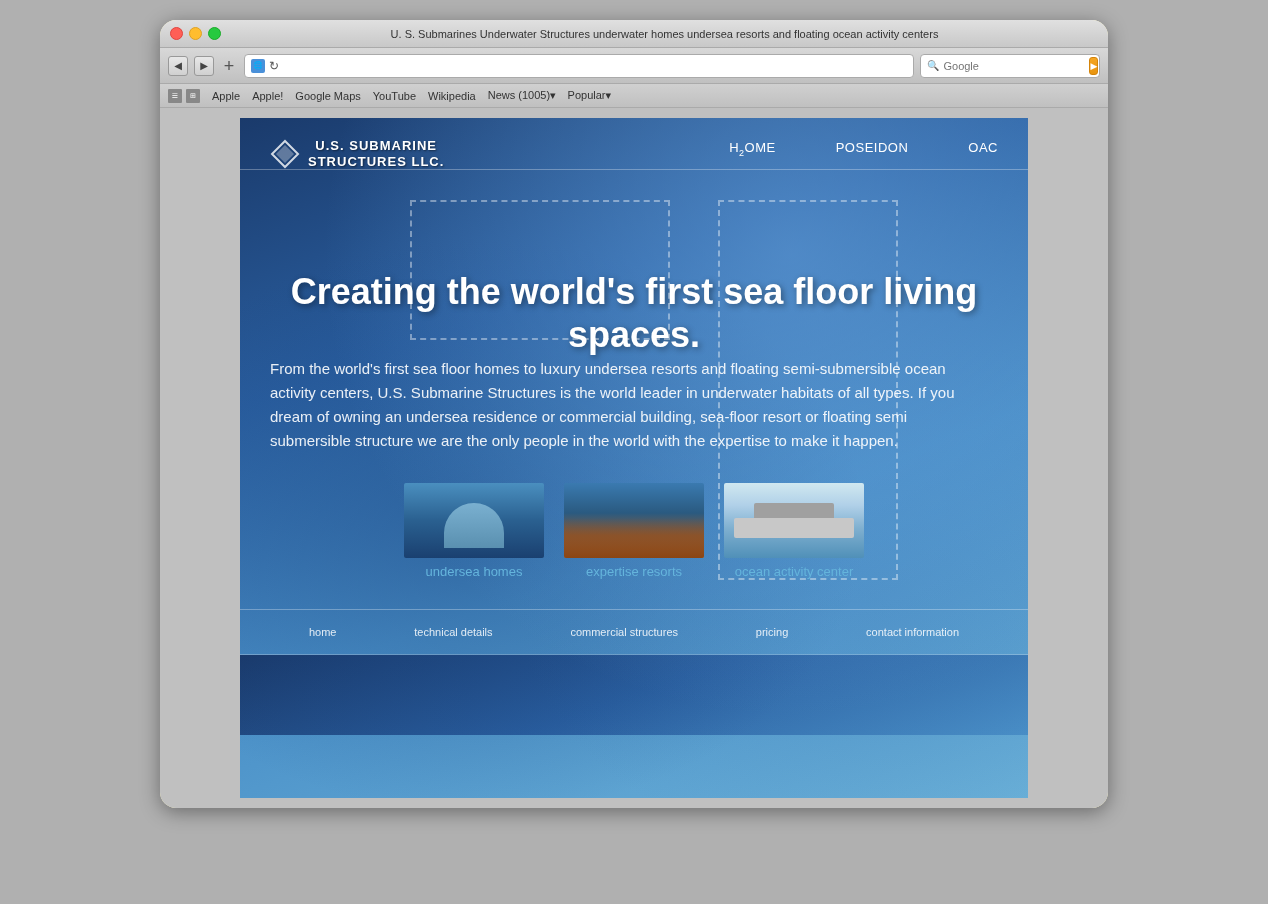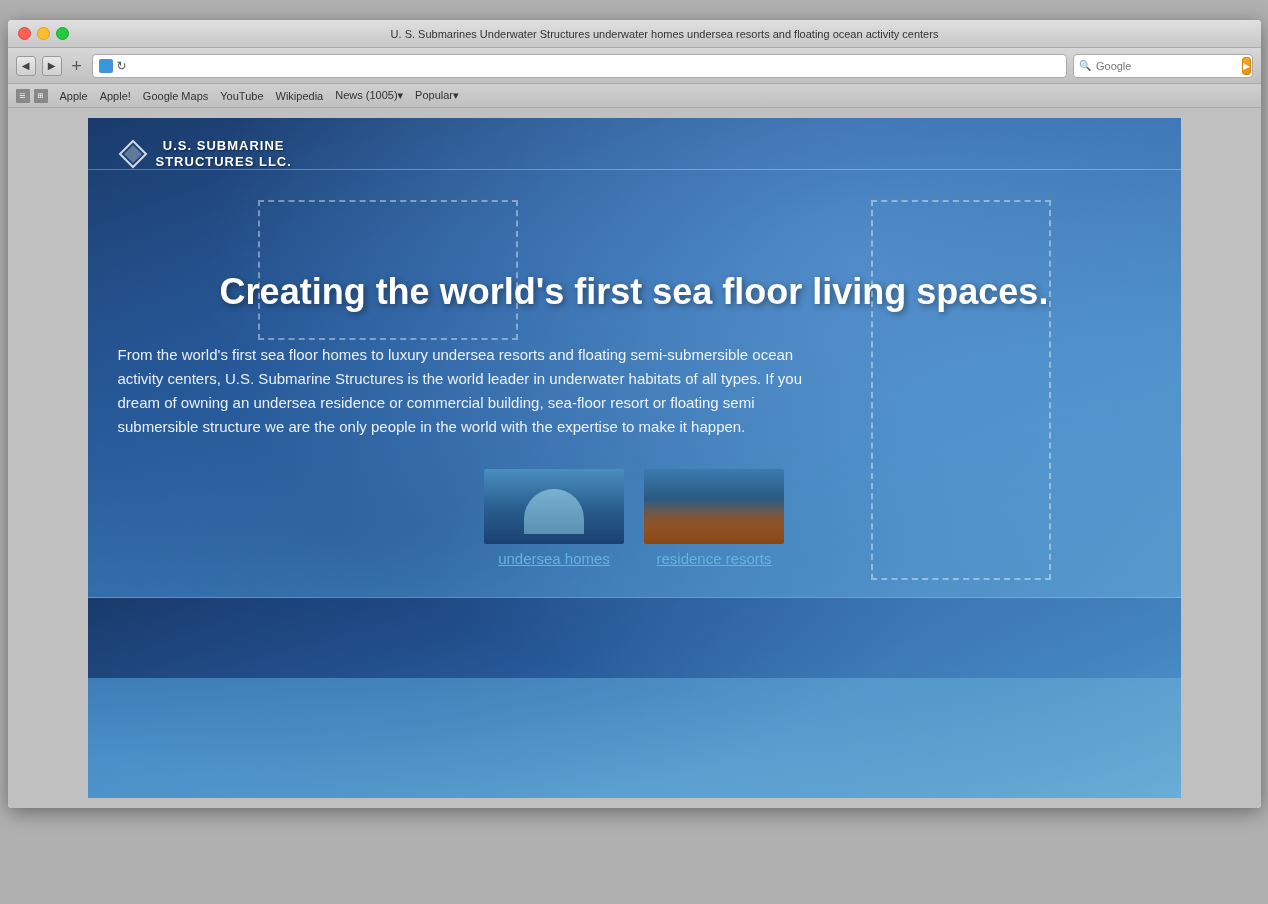--- a/index.html
+++ b/index.html
@@ -7,23 +7,23 @@
       background: #b0b0b0;
       font-family: -apple-system, 'Helvetica Neue', Arial, sans-serif;
       width: 1268px;
       height: 904px;
       overflow: hidden;
     }
 
     
     .window {
       background: #fef9c3;
-      border-radius: 4px;
+      border-radius: 16px;
       margin: 20px auto;
-      width: 1253px;
+      width: 948px;
       box-shadow: 0 4px 20px rgba(0,0,0,0.4);
       overflow: hidden;
     }
 
     .title-bar {
       background: linear-gradient(to bottom, #e0e0e0, #c8c8c8);
       height: 28px;
       display: flex;
       align-items: center;
       padding: 0 10px;
@@ -317,21 +317,20 @@
       right: 100px;
     }
 
     .hero-heading {
       text-align: center;
       font-size: 36px;
       font-weight: bold;
       color: white;
       text-shadow: 2px 2px 6px rgba(0,0,0,0.4);
       line-height: 1.2;
-      margin-bottom: 30px;
       padding-top: 60px;
     }
 
     .hero-body {
       font-size: 15px;
       color: rgba(255,255,255,0.9);
       line-height: 1.6;
       max-width: 700px;
       margin-bottom: 30px;
     }
@@ -408,24 +407,23 @@
       position: absolute;
       bottom: 30px;
       left: 30px;
       right: 30px;
       height: 25px;
       background: #a0a0a0;
       border-radius: 2px;
     }
 
     .card-label {
-      font-size: 15px;
+      font-size: 13px;
       color: rgba(100,180,220,1);
       text-align: center;
-      text-decoration: underline;
       cursor: pointer;
     }
 
     
     .site-footer-nav {
       display: flex;
       justify-content: space-around;
       padding: 16px 30px;
       position: relative;
       z-index: 2;
@@ -504,44 +502,60 @@
         <div class="site-logo">
           <svg class="logo-diamond" viewBox="0 0 30 30">
             <polygon points="15,2 28,15 15,28 2,15" fill="none" stroke="rgba(255,255,255,0.8)" stroke-width="2"></polygon>
             <polygon points="15,6 24,15 15,24 6,15" fill="rgba(255,255,255,0.3)"></polygon>
           </svg>
           <div class="logo-text">
             <span>U.S. SUBMARINE</span>
             <span>STRUCTURES LLC.</span>
           </div>
         </div>
+        <nav class="site-nav">
+          <a class="site-nav-link">H<sub class="sub2">2</sub>OME</a>
+          <a class="site-nav-link">POSEIDON</a>
+          <a class="site-nav-link">OAC</a>
+        </nav>
       </div>
 
       <div class="hero">
         <div class="hero-inner">
           <div class="dotted-box-top"></div>
           <div class="dotted-box-right"></div>
 
           <h1 class="hero-heading">Creating the world's first sea floor living spaces.</h1>
 
           <p class="hero-body">From the world's first sea floor homes to luxury undersea resorts and floating semi-submersible ocean activity centers, U.S. Submarine Structures is the world leader in underwater habitats of all types. If you dream of owning an undersea residence or commercial building, sea-floor resort or floating semi submersible structure we are the only people in the world with the expertise to make it happen.</p>
 
           <div class="image-cards">
             <div class="image-card">
               <div class="card-img card-img-homes"></div>
               <span class="card-label">undersea homes</span>
             </div>
             <div class="image-card">
               <div class="card-img card-img-resorts"></div>
-              <span class="card-label">residence resorts</span>
+              <span class="card-label">expertise resorts</span>
+            </div>
+            <div class="image-card">
+              <div class="card-img card-img-oac"></div>
+              <span class="card-label">ocean activity center</span>
             </div>
           </div>
         </div>
       </div>
 
+      <div class="site-footer-nav">
+        <a class="footer-nav-link">home</a>
+        <a class="footer-nav-link">technical details</a>
+        <a class="footer-nav-link">commercial structures</a>
+        <a class="footer-nav-link">pricing</a>
+        <a class="footer-nav-link">contact information</a>
+      </div>
 
       <hr class="site-footer-hr">
       <div class="site-bottom"></div>
     </div>
 
   </div>
 
 </div>
 
 </body></html>

